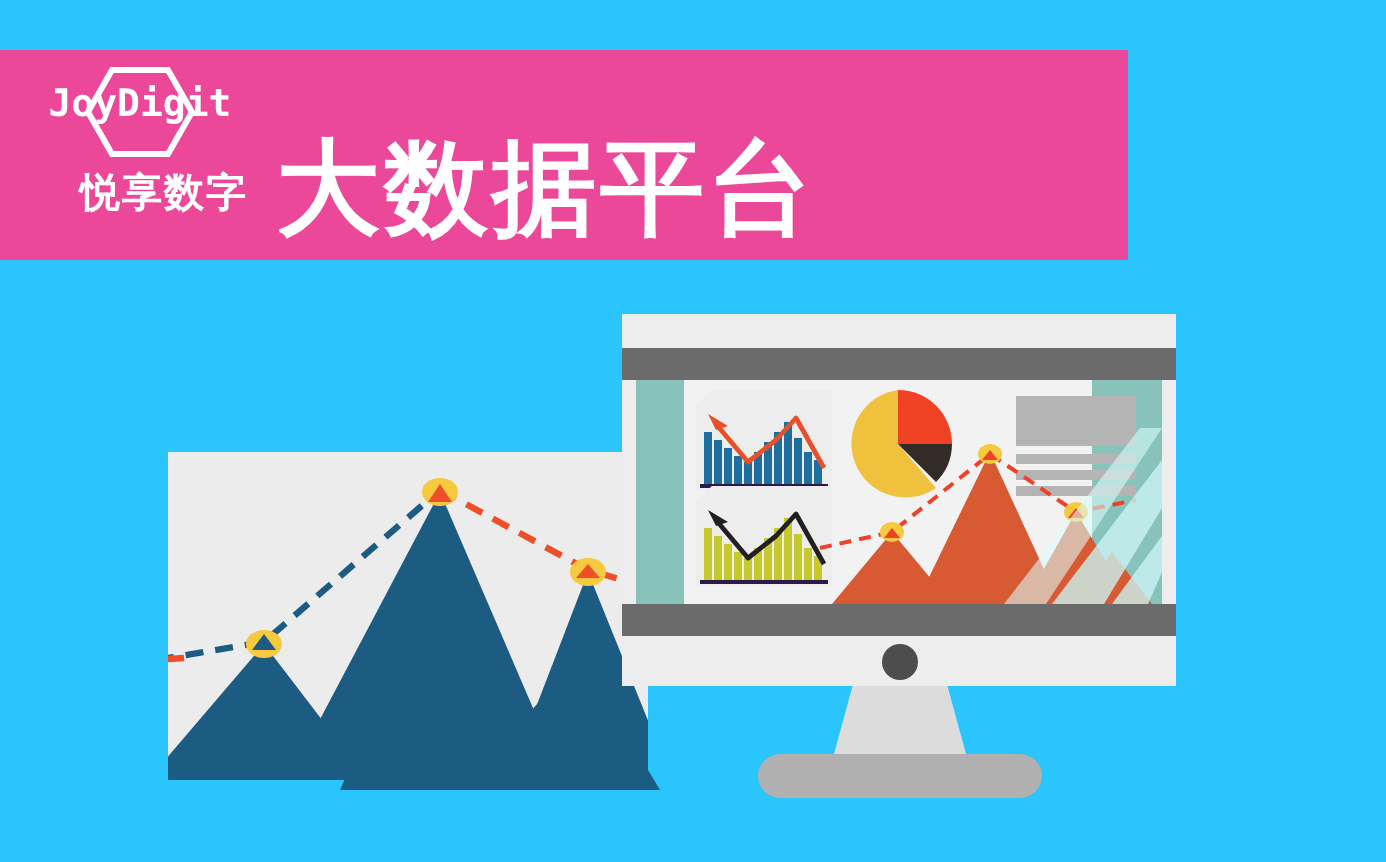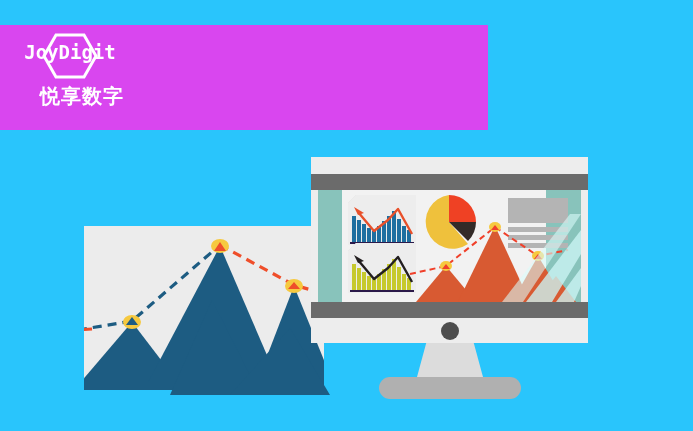--- a/index.html
+++ b/index.html
@@ -7,22 +7,22 @@
     width:693px;height:431px;
     background:#29c5fc;
     font-family:"Liberation Sans","DejaVu Sans",sans-serif;
     overflow:hidden;
     position:relative;
   }
   #stage{position:absolute;left:0;top:0;width:693px;height:431px;overflow:hidden;background:#29c5fc;}
 
   
   .banner{
-    position:absolute;left:0;top:25px;width:488px;height:105px;
-    background:#d946ef;
+    position:absolute;left:0;top:25px;width:564px;height:105px;
+    background:#ec4899;
   }
   .logo-wrap{
     position:absolute;left:16px;top:6px;width:108px;height:92px;
   }
   .logo-hex{position:absolute;left:26px;top:2px;width:56px;height:46px;}
   .logo-word{
     position:absolute;left:0;top:10px;width:108px;
     text-align:center;
     color:#ffffff;
     font-size:19px;
@@ -110,20 +110,21 @@
   <div class="banner">
 
     <div class="logo-wrap">
       <svg class="logo-hex" viewBox="0 0 56 46">
         <polygon points="14,2 42,2 54,23 42,44 14,44 2,23" fill="none" stroke="#ffffff" stroke-width="3"></polygon>
       </svg>
       <div class="logo-word">JoyDigit</div>
       <div class="logo-cn">悦享数字</div>
     </div>
 
+    <div class="banner-title">大数据平台</div>
   </div>
 
   <div class="mountain-panel">
     <svg class="mountain-svg" width="240" height="164" viewBox="0 0 240 164">
 
       <polygon points="-10,164 48,96 100,164" fill="#1d5c82"></polygon>
       <polygon points="60,164 136,20 198,164" fill="#1d5c82"></polygon>
       <polygon points="170,164 210,60 252,164" fill="#1d5c82"></polygon>
       <rect x="0" y="156" width="240" height="8" fill="#1d5c82"></rect>
 

